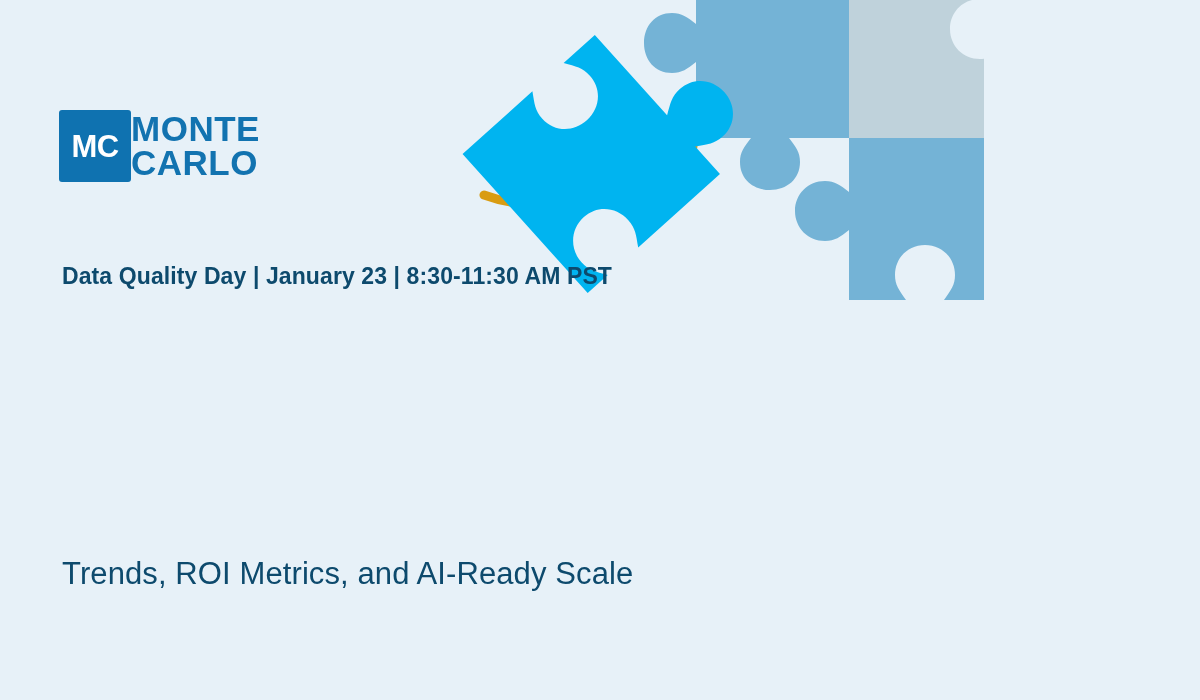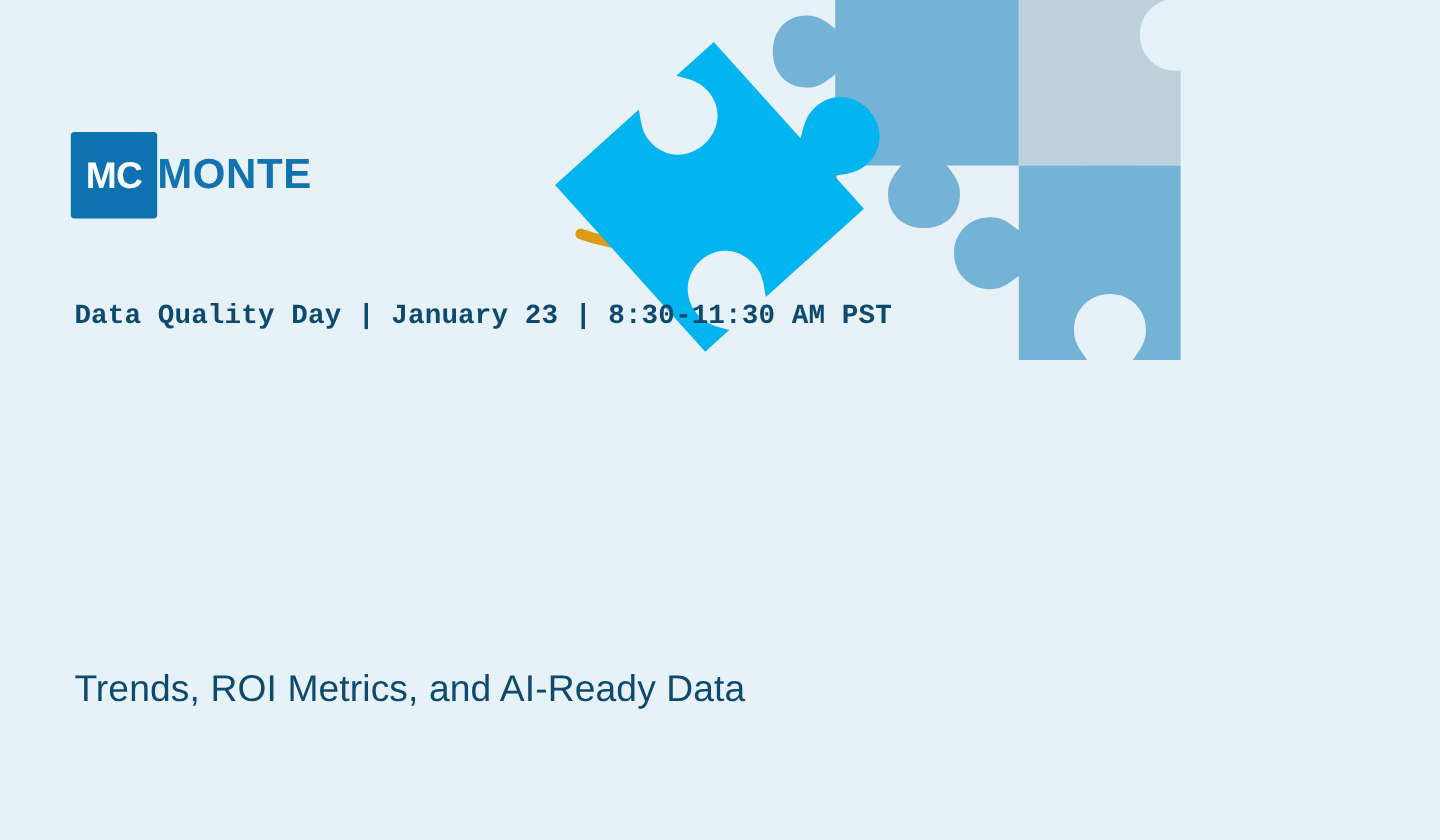--- a/index.html
+++ b/index.html
@@ -72,23 +72,23 @@
     letter-spacing: 0.5px;
   }
   .logo-word span {
     display: block;
   }
 
   
   .eyebrow {
     position: absolute;
     left: 62px;
-    top: 250px;
+    top: 263px;
     color: #0d4a6d;
-    font-family: Liberation Mono, monospace;
+    font-family: Liberation Sans, sans-serif;
     font-size: 23px;
     font-weight: bold;
     letter-spacing: 0.1px;
     white-space: nowrap;
   }
 
   .headline {
     position: absolute;
     left: 62px;
     top: 336px;
@@ -202,21 +202,22 @@
 
     </svg>
   </div>
 
   <div class="logo">
     <div class="logo-mark">
       <span class="logo-mark-text">MC</span>
     </div>
     <div class="logo-word">
       <span>MONTE</span>
+      <span>CARLO</span>
     </div>
   </div>
 
   <div class="eyebrow">Data Quality Day | January 23 | 8:30-11:30 AM PST</div>
 
 
-  <div class="subhead">Trends, ROI Metrics, and AI-Ready Data</div>
+  <div class="subhead">Trends, ROI Metrics, and AI-Ready Scale</div>
 
 </div>
 
 </body></html>

